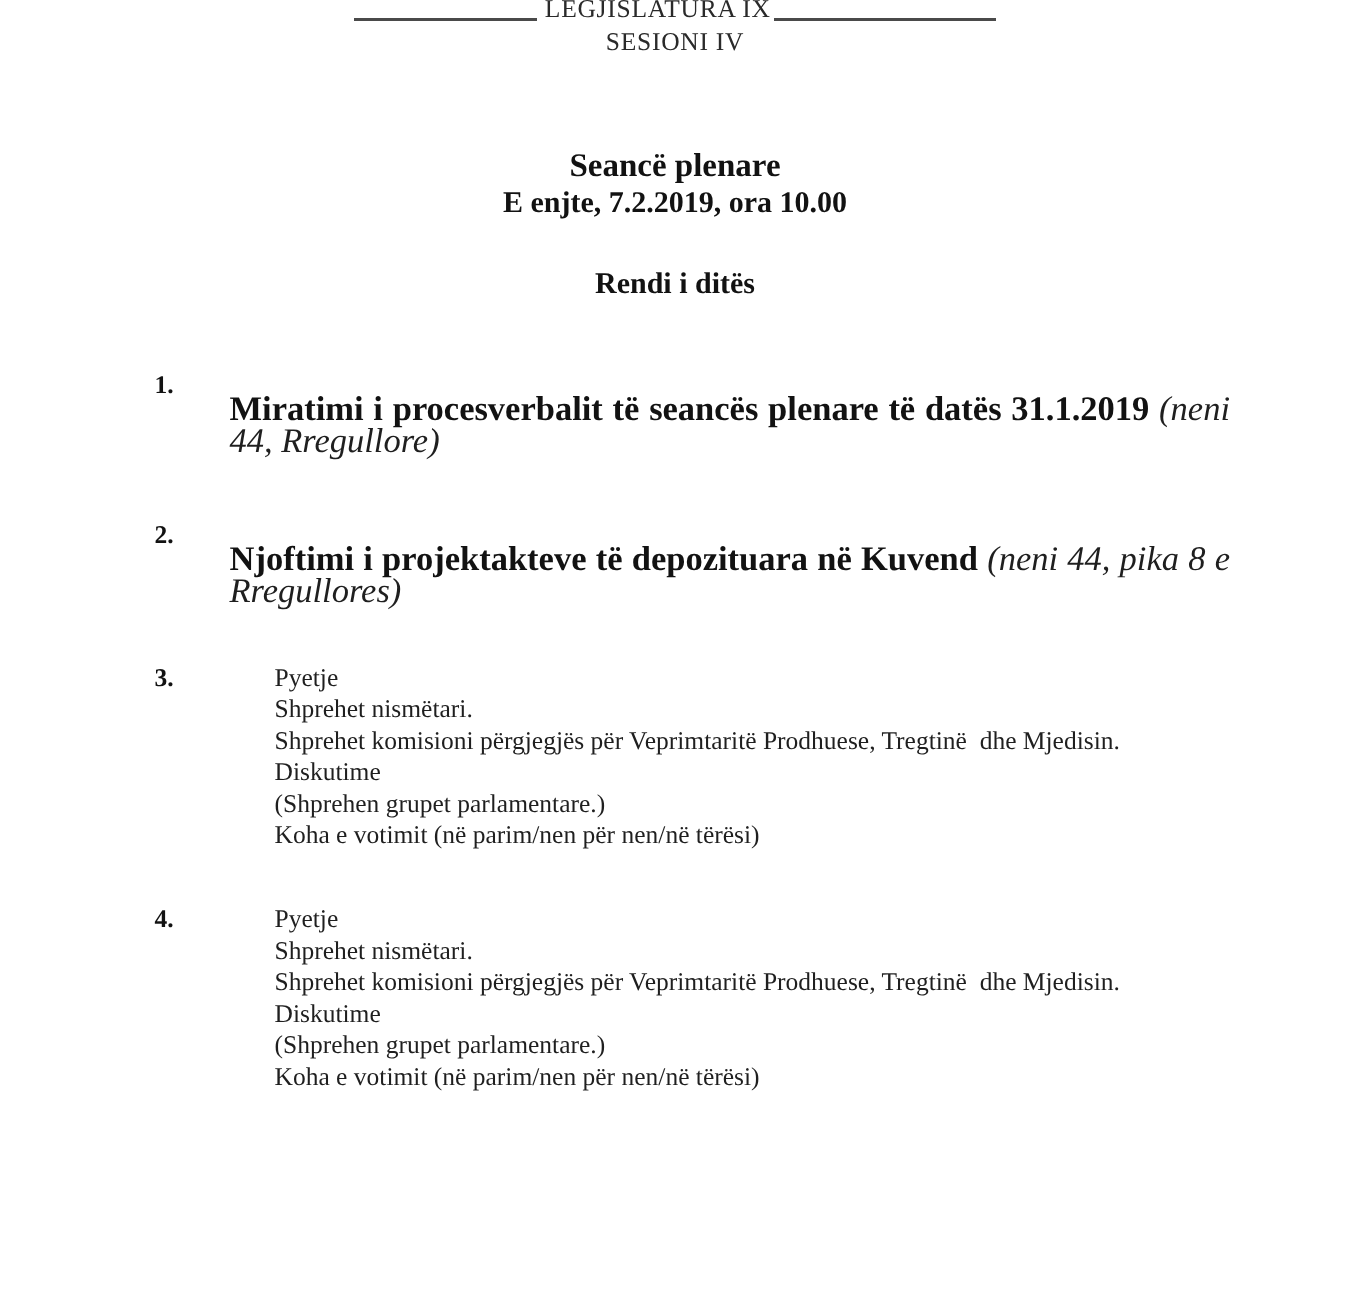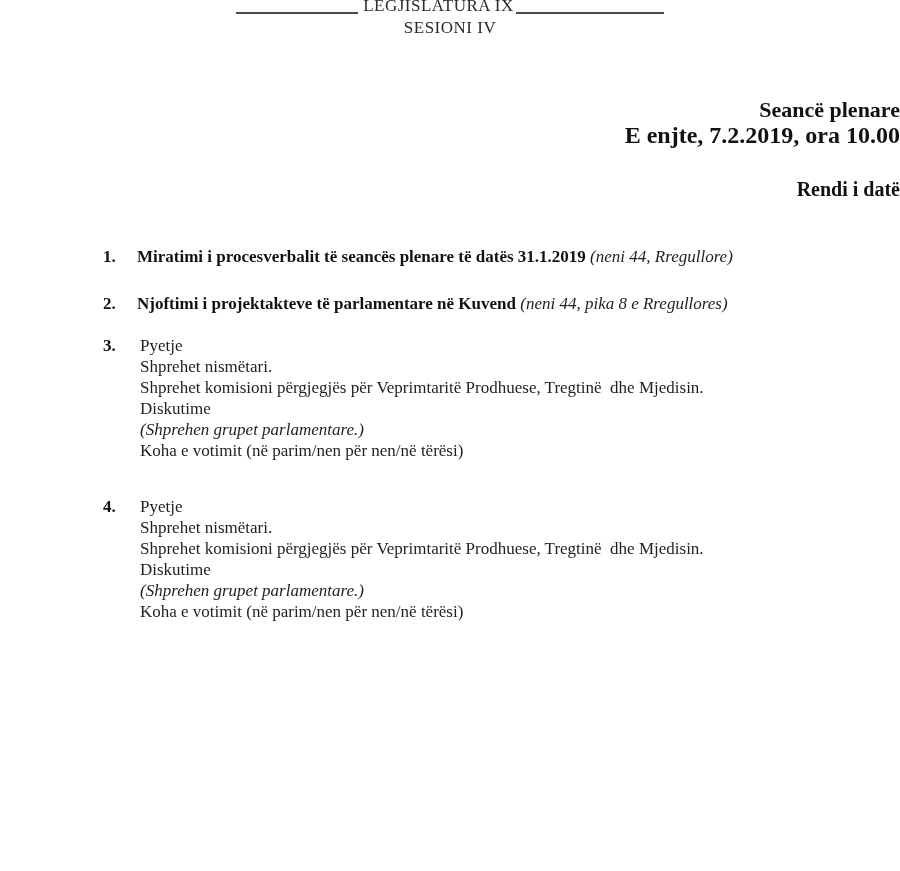--- a/index.html
+++ b/index.html
@@ -27,29 +27,29 @@
     display: inline-block;
     height: 12px;
     border-bottom: 2px solid #4a4a4a;
     margin-bottom: -3px;
   }
   .rule-left  { width: 122px; margin-right: 5px; }
   .rule-right { width: 148px; margin-left: 2px; }
   .session-line { letter-spacing: 0.5px; }
 
   
-  .title-block { margin-top: 58px; text-align: right; }
+  .title-block { margin-top: 58px; text-align: center; }
   .doc-title {
     font-size: 22px;
     font-weight: bold;
     line-height: 26px;
     color: #121212;
   }
   .doc-datetime {
-    font-size: 24px;
+    font-size: 20px;
     font-weight: bold;
     line-height: 24px;
     color: #121212;
   }
   .agenda-heading {
     margin-top: 30px;
     font-size: 20px;
     font-weight: bold;
     line-height: 24px;
     color: #121212;
@@ -68,71 +68,71 @@
   .agenda-item { display: flex; align-items: flex-start; }
   .item-number {
     flex: 0 0 34px;
     font-weight: bold;
     font-size: 17px;
     line-height: 21px;
     color: #121212;
   }
   .item-body { flex: 1 1 auto; max-width: 699px; }
   .item-par {
-    margin: 0;
-    font-size: 17px;
+    margin: 16px;
+    font-size: 23px;
     line-height: 21px;
     text-align: justify;
   }
   .b { font-weight: bold; color: #121212; }
   .i { font-style: italic; }
   .pdf-link {
     font-weight: bold;
     text-decoration: underline;
     cursor: pointer;
   }
   .mb-a { margin-bottom: 26px; }
   .mb-b { margin-bottom: 21px; }
   .mb-c { margin-bottom: 35px; }
   .sub-lines { font-size: 17px; line-height: 21px; }
-  .sub-line { white-space: pre-wrap; padding-left: 3px; }
-  .sub-line.ital { font-style: italic; }
+  .sub-line { white-space: pre-wrap; padding-left: 3px; margin-left: 43px; }
+  .sub-line.ital { }
 </style>
 </head>
 <body>
 
 <div class="page">
 
   <div class="doc-header">
     <div class="legis-line">
       <span class="rule rule-left"></span><span class="legis-text">LEGJISLATURA IX</span><span class="rule rule-right"></span>
     </div>
     <div class="session-line">SESIONI IV</div>
   </div>
 
   <div class="title-block">
     <div class="doc-title">Seancë plenare</div>
     <div class="doc-datetime">E enjte, 7.2.2019, ora 10.00</div>
-    <div class="agenda-heading">Rendi i datë</div>
+    <div class="agenda-heading">Rendi i ditës</div>
   </div>
 
 
   <div class="agenda">
 
     <div class="agenda-item mb-a">
       <div class="item-number">1.</div>
       <div class="item-body">
         <p class="item-par"><span class="b">Miratimi i procesverbalit të seancës plenare të datës 31.1.2019</span> <span class="i">(neni 44, Rregullore)</span></p>
       </div>
     </div>
 
     <div class="agenda-item mb-b">
       <div class="item-number">2.</div>
       <div class="item-body">
-        <p class="item-par"><span class="b">Njoftimi i projektakteve të parlamentare në Kuvend</span> <span class="i">(neni 44, pika 8 e Rregullores)</span></p>
+        <p class="item-par"><span class="b">Njoftimi i projektakteve të depozituara në Kuvend</span> <span class="i">(neni 44, pika 8 e Rregullores)</span></p>
       </div>
     </div>
 
     <div class="agenda-item mb-c">
       <div class="item-number">3.</div>
       <div class="item-body">
         <div class="sub-lines">
           <div class="sub-line">Pyetje</div>
           <div class="sub-line">Shprehet nismëtari.</div>
           <div class="sub-line">Shprehet komisioni përgjegjës për Veprimtaritë Prodhuese, Tregtinë  dhe Mjedisin.</div>

